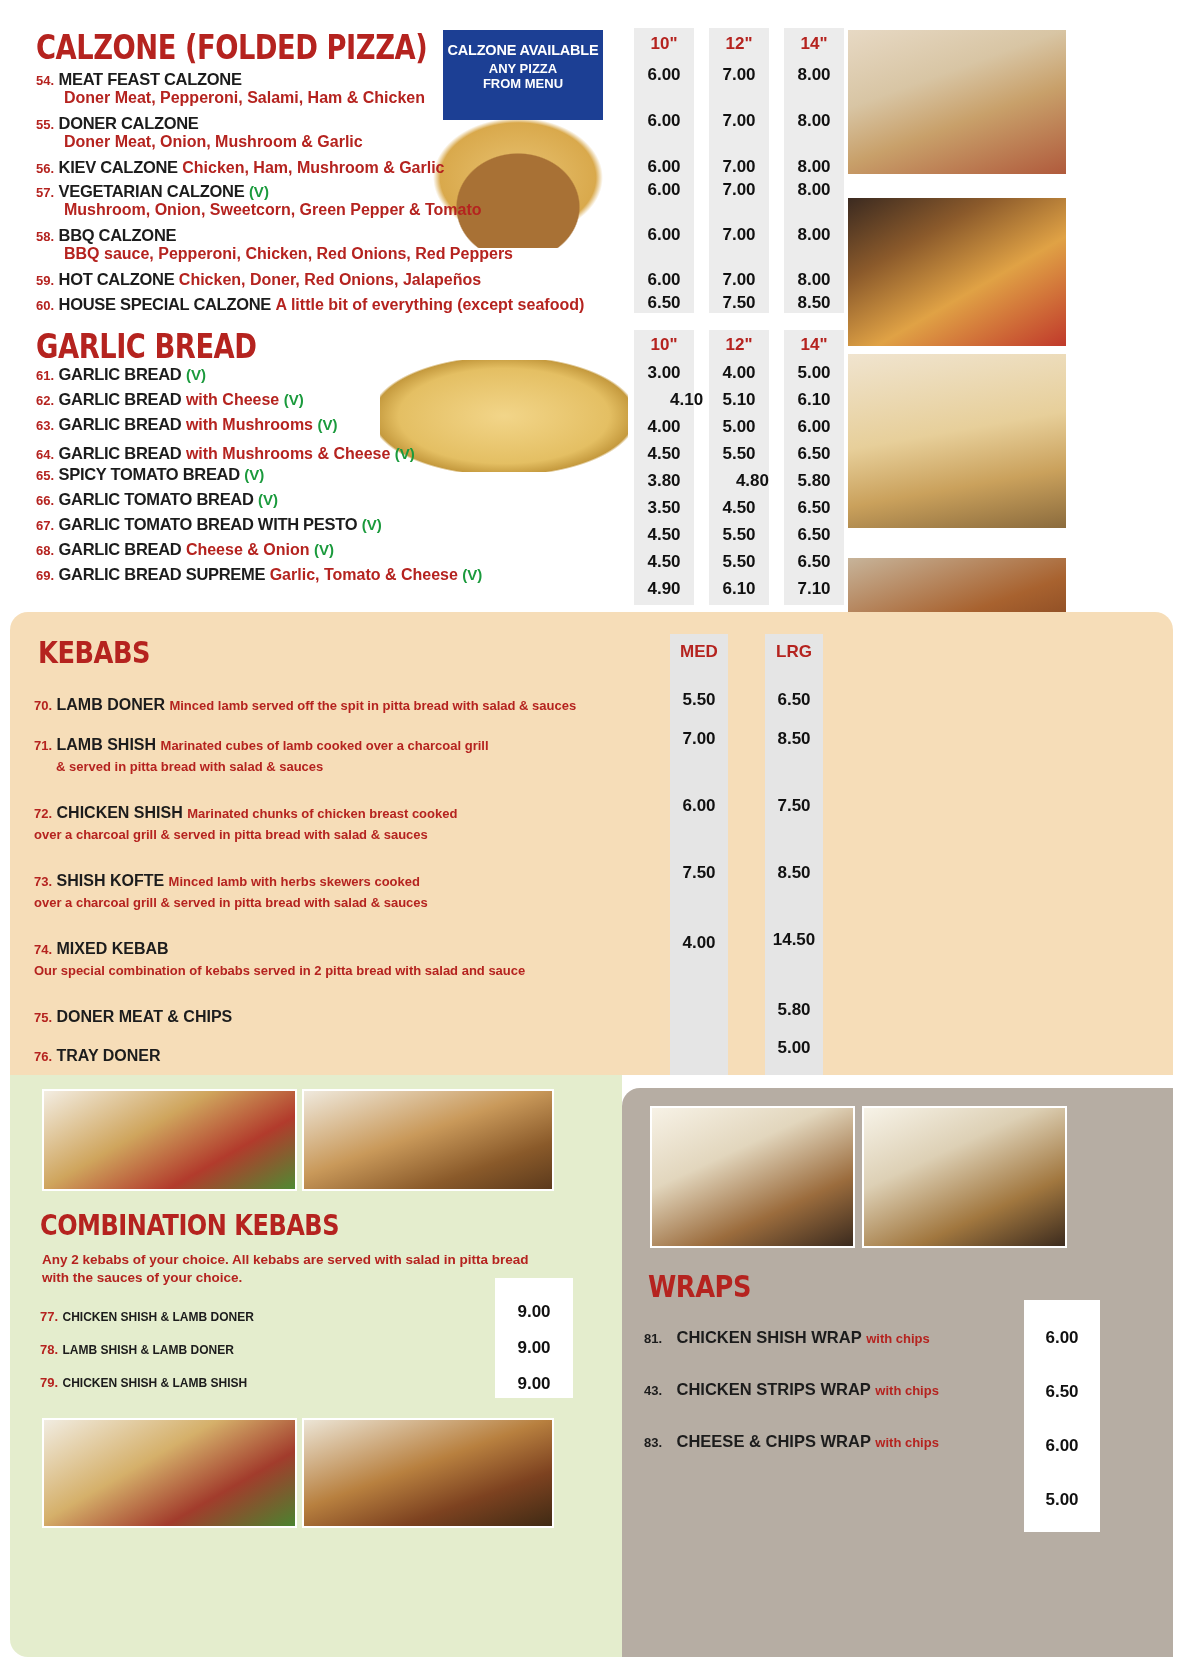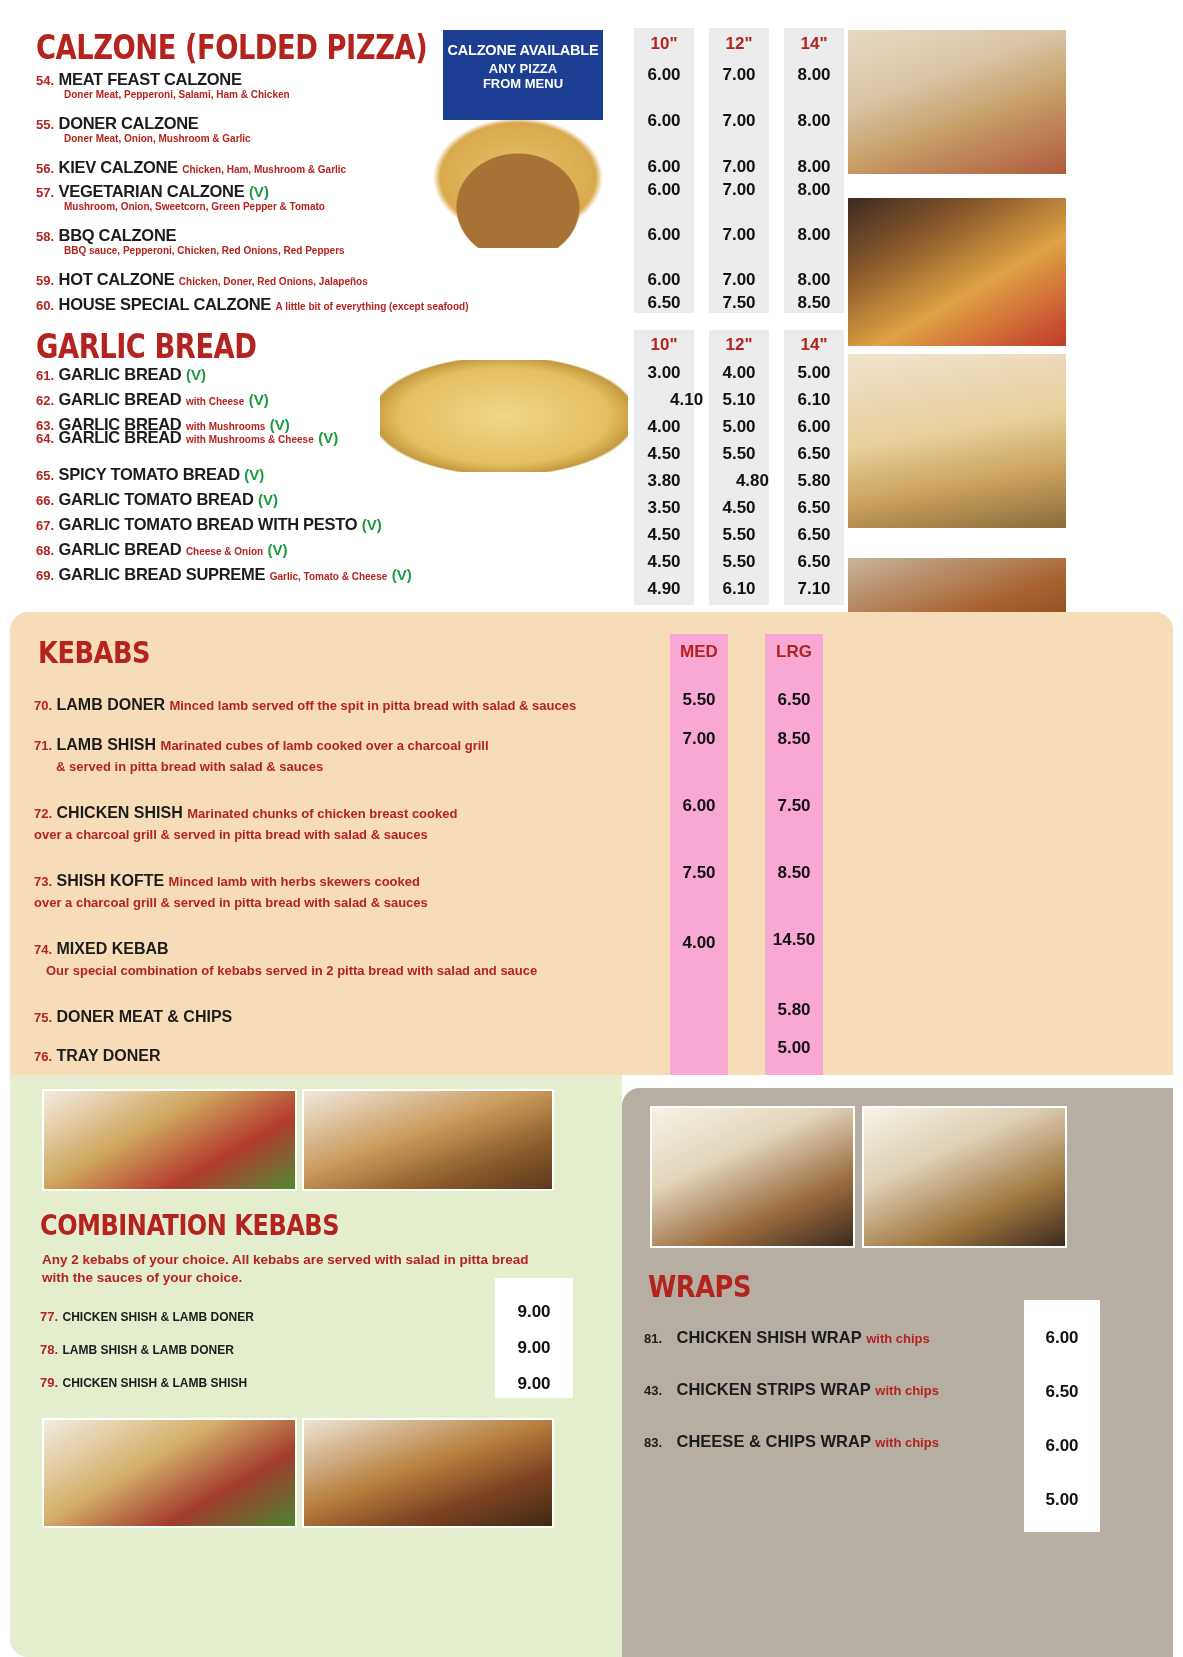--- a/index.html
+++ b/index.html
@@ -17,21 +17,21 @@
     font-family: "DejaVu Sans", sans-serif;
     font-weight: 900;
     color: #b5231f;
     letter-spacing: -0.5px;
     font-stretch: condensed;
     transform: scaleX(0.92);
     transform-origin: left center;
   }
   .item-num { color:#b5231f; font-weight:700; font-size:13px; }
   .item-name { color:#1c1c1c; font-weight:800; font-size:16.5px; letter-spacing:-0.3px; }
-  .desc { color:#b5231f; font-weight:600; font-size:10px; }
+  .desc { color:#b5231f; font-weight:600; font-size:16px; }
   .vtag { color:#1a9a3c; font-weight:900; font-size:15px; }
   .price { font-weight:800; color:#111; font-size:17px; text-align:center; }
   .price-hdr { font-weight:900; color:#b5231f; font-size:17px; text-align:center; }
 
   
   .top-panel { position:absolute; left:0; top:0; width:1183px; height:612px; background:#fff; }
 
   #calzone-title { position:absolute; left:36px; top:28px; font-size:33px; }
   #garlic-title  { position:absolute; left:36px; top:327px; font-size:33px; }
 
@@ -39,21 +39,21 @@
   .gb-list   { position:absolute; left:36px; top:365px; width:560px; }
 
   .row { position:relative; line-height:1.12; }
 
   
   .pricecol {
     position:absolute;
     background:#ececec;
     width:60px;
   }
-  .pricecol.white { background:#f9a8d4; }
+  .pricecol.white { background:#e5e5e5; }
 
   
   .calz-badge {
     position:absolute; left:443px; top:30px; width:160px; height:113px;
     background:#1c3f94; color:#fff; text-align:center;
     padding-top:12px;
   }
   .calz-badge .l1 { font-weight:900; font-size:14.5px; letter-spacing:-0.2px;}
   .calz-badge .l2 { font-weight:700; font-size:13px; margin-top:3px;}
   .calz-badge .l3 { font-weight:700; font-size:13px; }
@@ -210,21 +210,21 @@
         <span class="item-name">GARLIC BREAD</span>
         <span class="desc">with Cheese</span>
         <span class="vtag">(V)</span>
       </div>
       <div class="row" style="position:absolute; left:0; top:50px;">
         <span class="item-num">63.</span>
         <span class="item-name">GARLIC BREAD</span>
         <span class="desc">with  Mushrooms</span>
         <span class="vtag">(V)</span>
       </div>
-      <div class="row" style="position:absolute; left:0; top:63px;">
+      <div class="row" style="position:absolute; left:0; top:79px;">
         <span class="item-num">64.</span>
         <span class="item-name">GARLIC BREAD</span>
         <span class="desc">with  Mushrooms &amp; Cheese</span>
         <span class="vtag">(V)</span>
       </div>
       <div class="row" style="position:absolute; left:0; top:100px;">
         <span class="item-num">65.</span>
         <span class="item-name">SPICY  TOMATO BREAD</span>
         <span class="vtag">(V)</span>
       </div>
@@ -326,21 +326,21 @@
       </div>
       <div class="kebab-row" style="position:absolute; left:0; top:188px;">
         <span class="item-num">73.</span>
         <span class="kname">SHISH KOFTE</span>
         <span class="kdesc">Minced lamb with herbs skewers cooked</span>
         <span class="kdesc2" style="margin-left:0;">over a charcoal grill &amp; served in pitta bread with salad &amp; sauces</span>
       </div>
       <div class="kebab-row" style="position:absolute; left:0; top:256px;">
         <span class="item-num">74.</span>
         <span class="kname">MIXED KEBAB</span>
-        <span class="kdesc2" style="margin-left:12px;">Our special combination of kebabs served in 2 pitta bread with salad and sauce</span>
+        <span class="kdesc2" style="margin-left:0;">Our special combination of kebabs served in 2 pitta bread with salad and sauce</span>
       </div>
       <div class="kebab-row" style="position:absolute; left:0; top:324px;">
         <span class="item-num">75.</span>
         <span class="kname">DONER MEAT &amp; CHIPS</span>
       </div>
       <div class="kebab-row" style="position:absolute; left:0; top:363px;">
         <span class="item-num">76.</span>
         <span class="kname">TRAY DONER</span>
       </div>
     </div>

